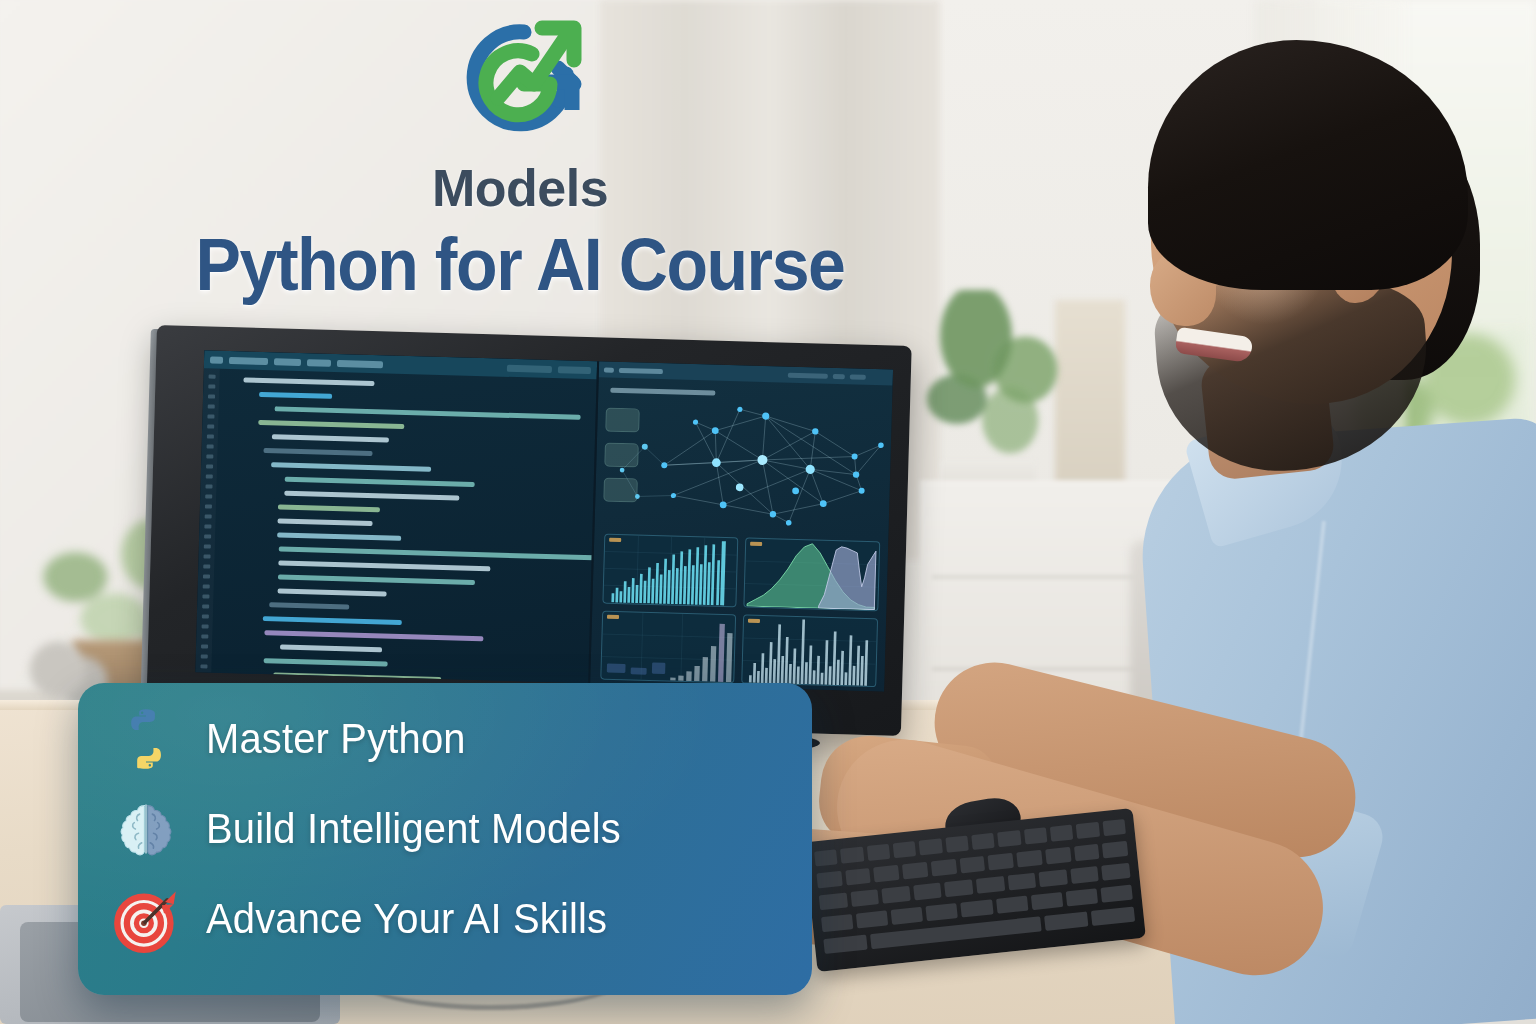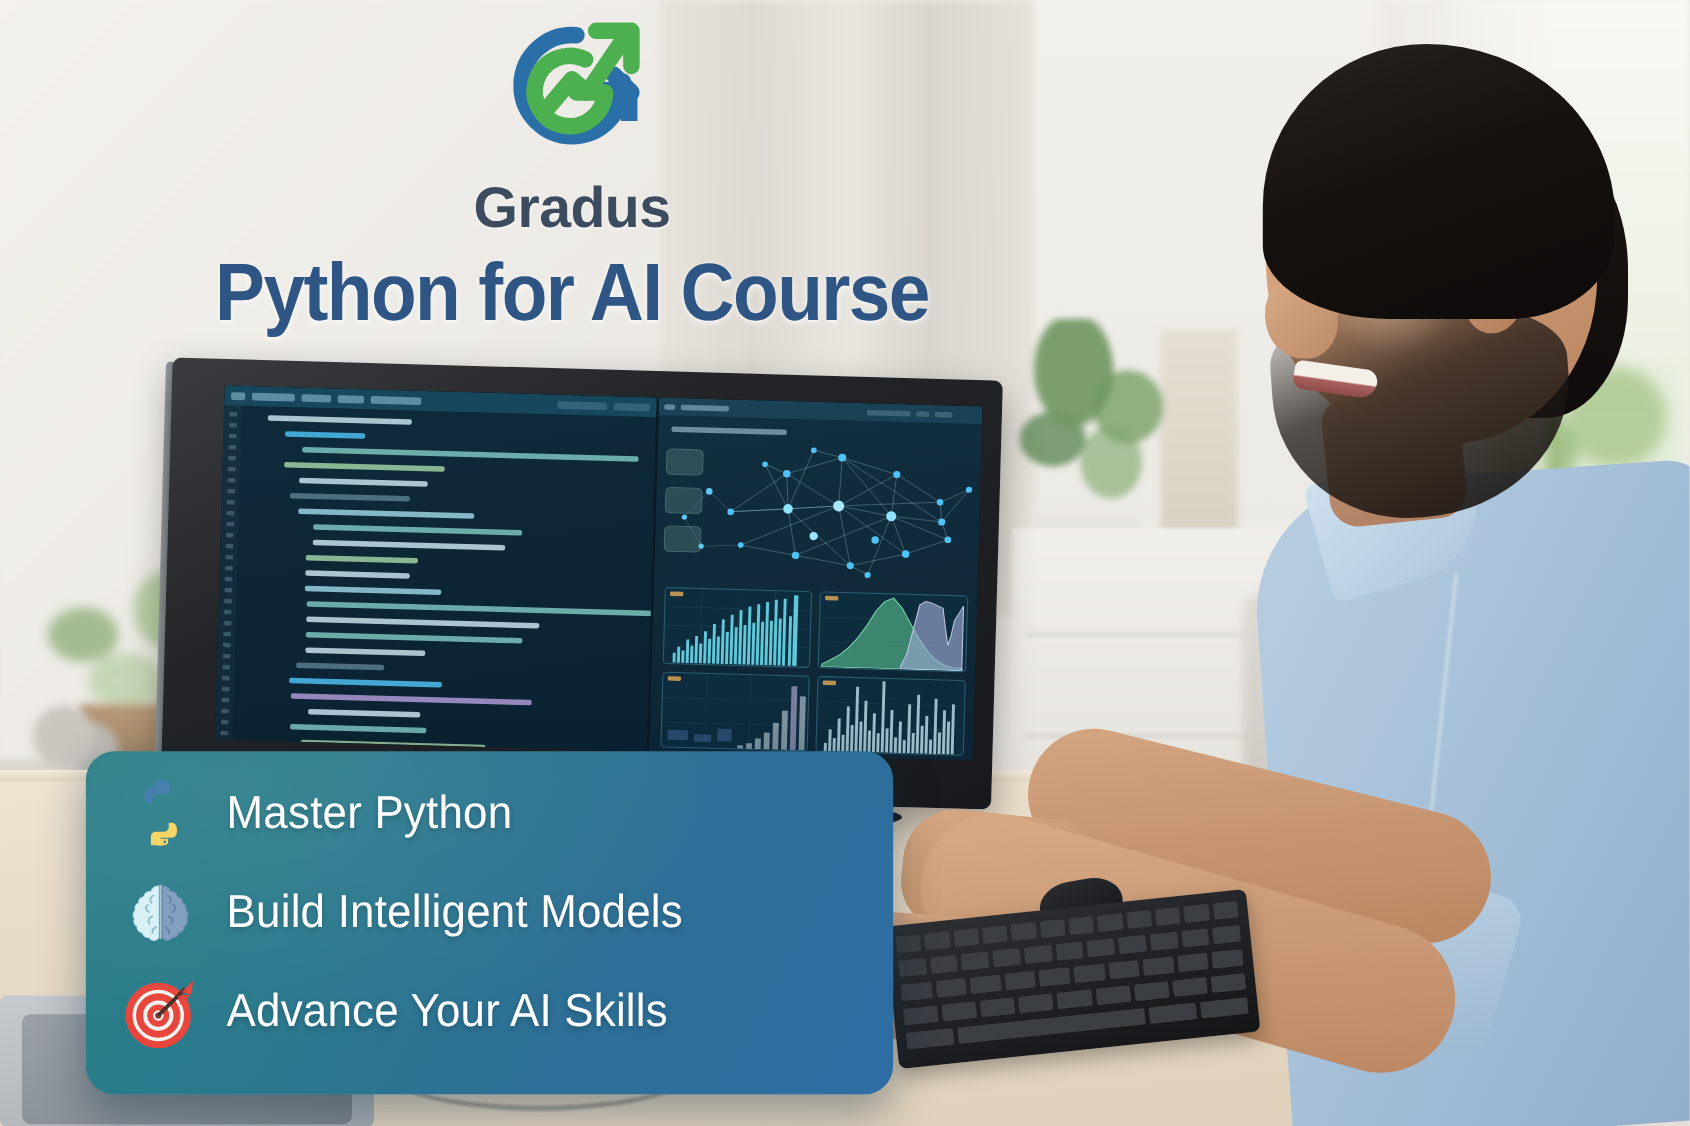--- a/index.html
+++ b/index.html
@@ -643,21 +643,21 @@
         <path d="M84 22 A46 46 0 1 0 126 64" fill="none" stroke="#2b6fa8" stroke-width="15" stroke-linecap="round"></path>
         <path d="M118 58 L134 74 L118 90" fill="none" stroke="#2b6fa8" stroke-width="15" stroke-linecap="round" stroke-linejoin="round"></path>
         <path d="M103 72 L132 72 L132 100" fill="none" stroke="#2b6fa8" stroke-width="15" stroke-linejoin="round"></path>
 
         <path d="M92 44 A32 32 0 1 0 110 74 L84 74" fill="none" stroke="#4caf50" stroke-width="15" stroke-linecap="round" stroke-linejoin="round"></path>
 
         <path d="M58 88 L80 62 L94 74 L128 24" fill="none" stroke="#4caf50" stroke-width="15" stroke-linecap="round" stroke-linejoin="round"></path>
         <path d="M102 18 L134 18 L134 50" fill="none" stroke="#4caf50" stroke-width="15" stroke-linecap="round" stroke-linejoin="round"></path>
       </svg>
     </div>
-    <div class="brand-name">Gradus</div>
+    <div class="brand-name">Models</div>
     <div class="headline">Python for AI Course</div>
   </div>
 
   <div class="card">
 
     <div class="feature f1">
       <div class="fi">
         <svg viewBox="0 0 64 64" width="68" height="68">
           <path d="M31.9 4c-6.7 0-6.3 2.9-6.3 2.9l.01 3h6.4v.9H23.1S18 10.2 18 17c0 6.8 4.5 6.6 4.5 6.6h2.6v-3.2s-.14-4.5 4.4-4.5h6.6s4.3.07 4.3-4.1V8.2S41.1 4 31.9 4zM28.4 6.1a1.15 1.15 0 1 1 0 2.3 1.15 1.15 0 0 1 0-2.3z" fill="#3b77ab"></path>
           <path d="M32.1 60c6.7 0 6.3-2.9 6.3-2.9l-.01-3h-6.4v-.9h9s5.1.6 5.1-6.2c0-6.8-4.5-6.6-4.5-6.6h-2.6v3.2s.14 4.5-4.4 4.5h-6.6s-4.3-.07-4.3 4.1v6.6S22.9 60 32.1 60zM35.6 57.9a1.15 1.15 0 1 1 0-2.3 1.15 1.15 0 0 1 0 2.3z" fill="#f4d35e"></path>

